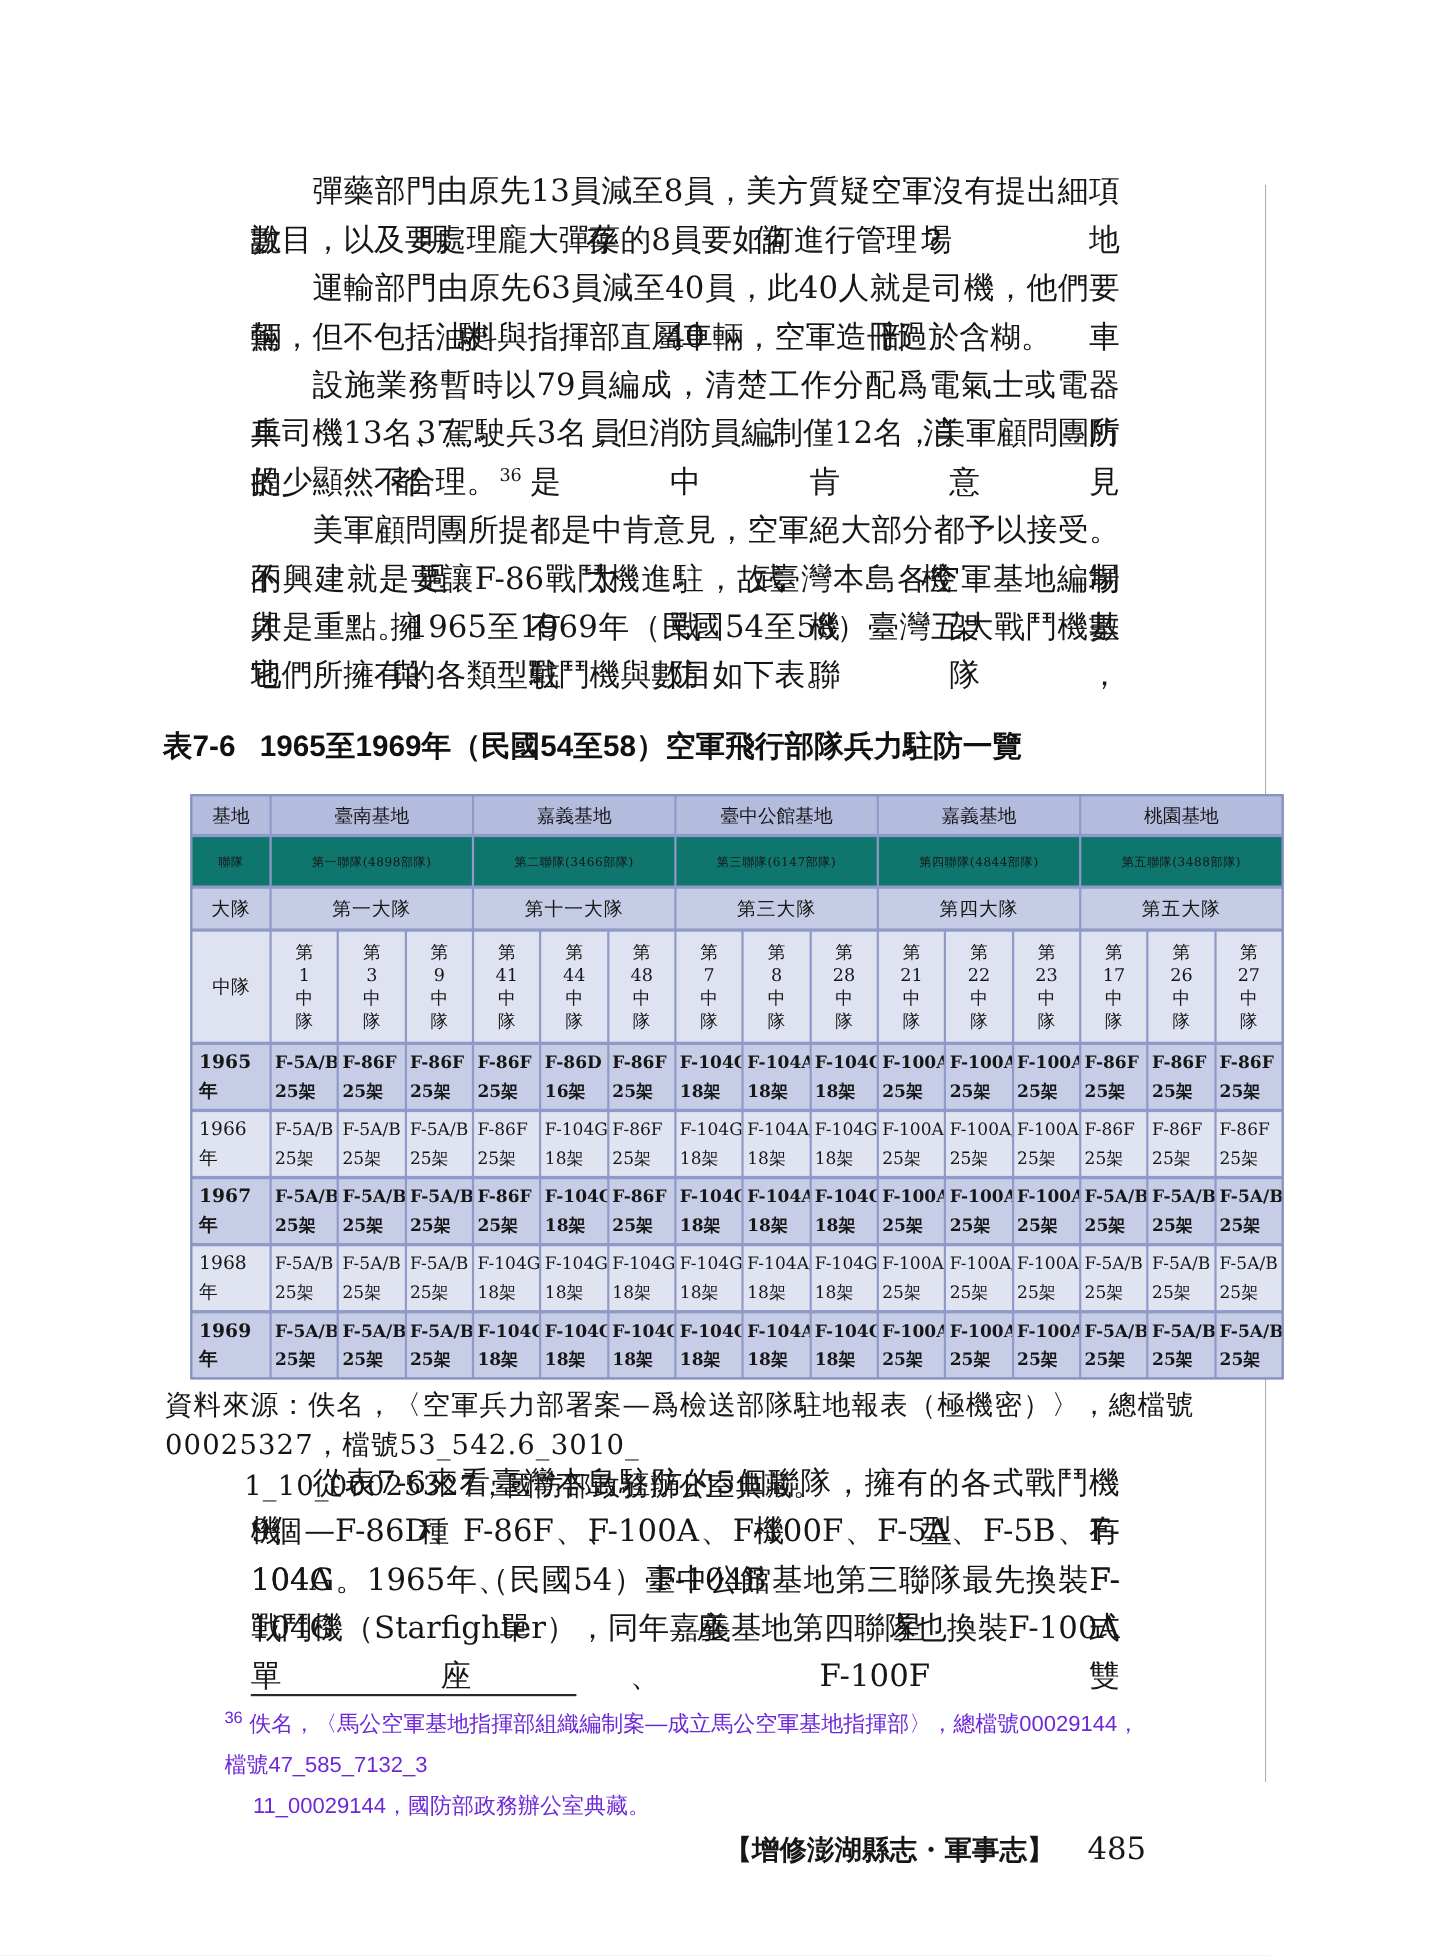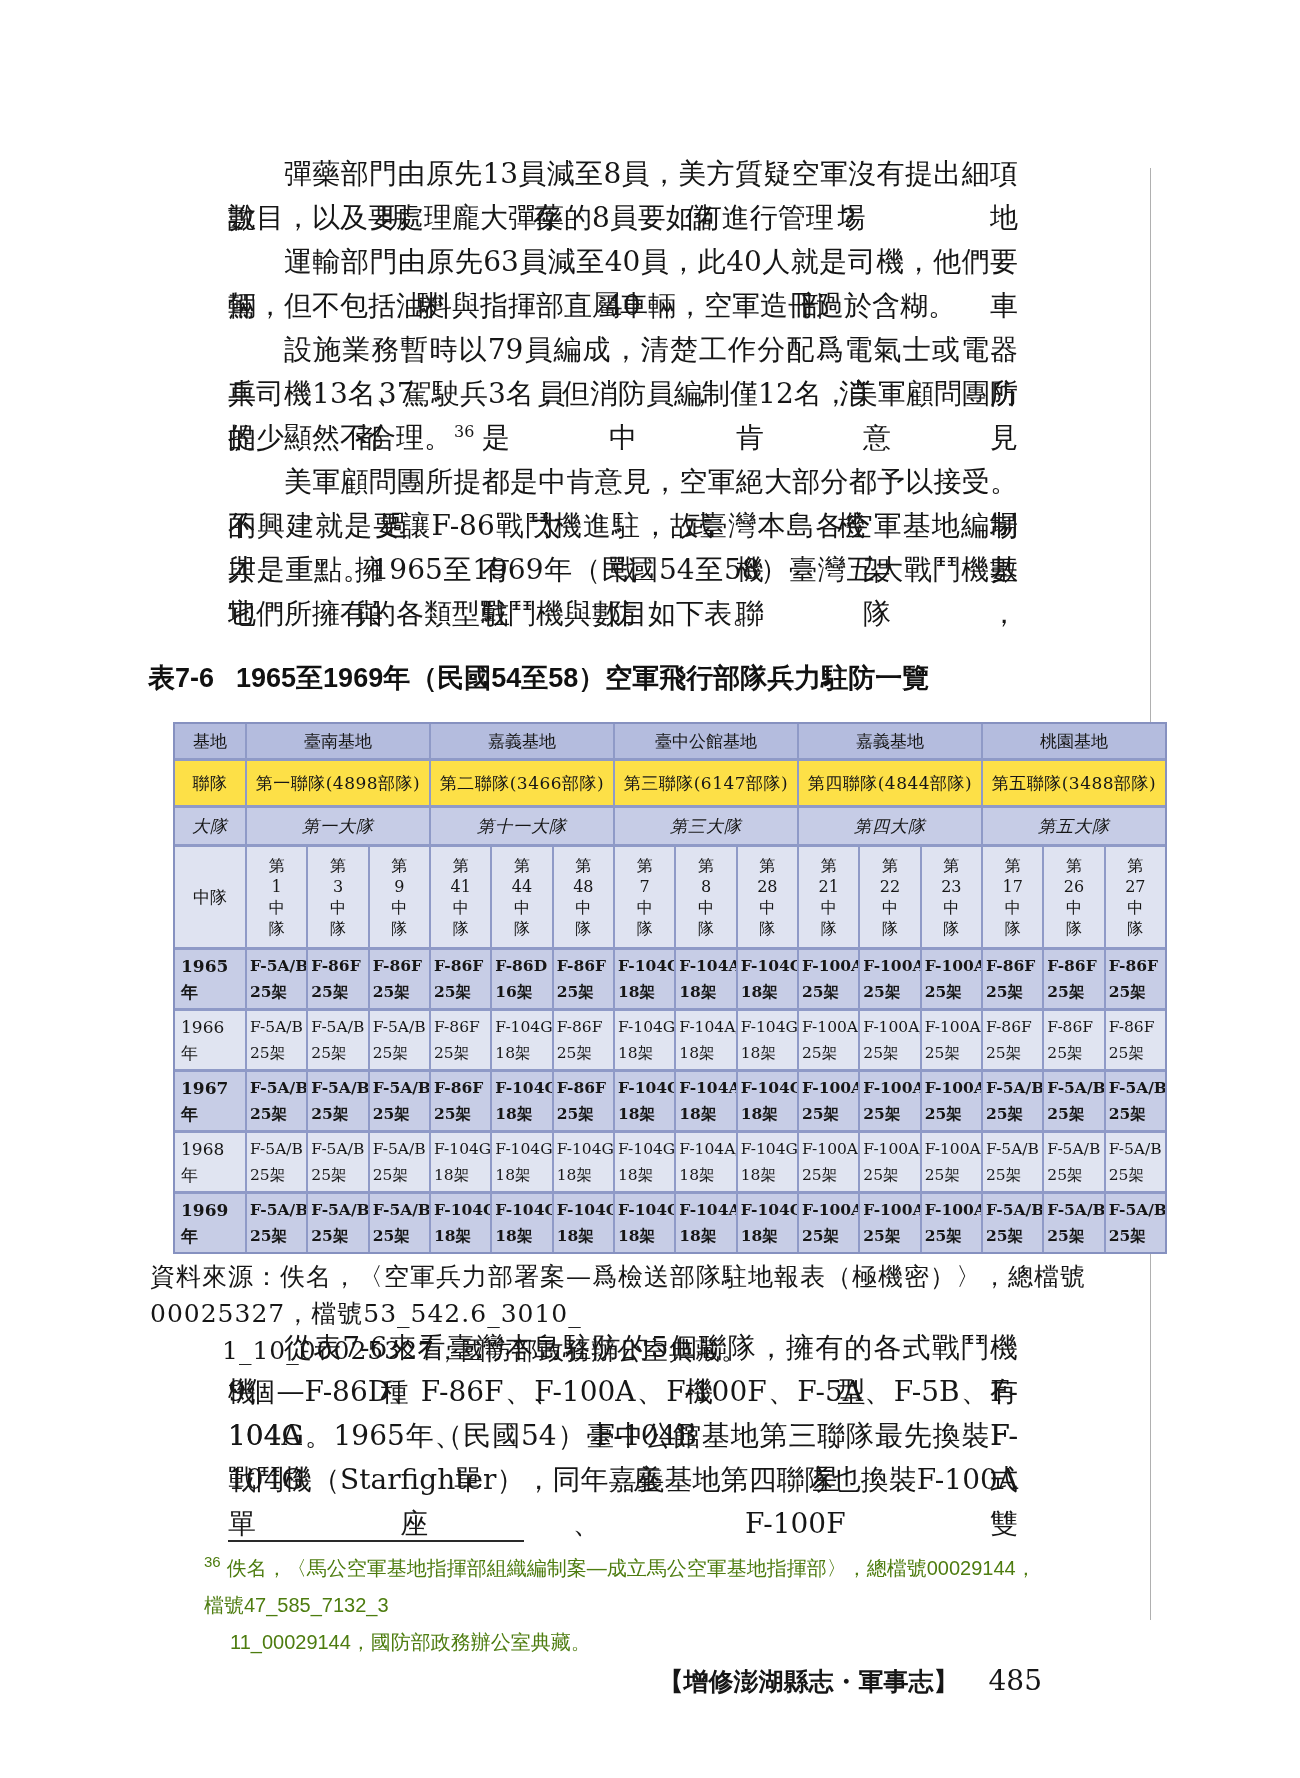--- a/index.html
+++ b/index.html
@@ -24,40 +24,40 @@
     font-family:"Liberation Sans","DejaVu Sans",sans-serif;font-weight:bold;font-size:27px;color:#111;}
 
   
   .drill{position:absolute;left:143px;top:722px;width:994px;
     display:grid;grid-template-columns:70px repeat(15,1fr);
     grid-template-rows:34px 44px 36px 100px repeat(5,58px);
     column-gap:2px;row-gap:3px;background:#8f9ac7;border:2px solid #8691c0;box-sizing:border-box;margin-left:30px;}
   .c{display:flex;align-items:center;justify-content:center;font-size:17px;overflow:hidden;}
   .span3{grid-column:span 3;}
   .r1{background:#b4bcde;}
-  .r2{background:#fde047;font-size:17px;letter-spacing:0.5px;}
-  .r3{background:#c6cce6;letter-spacing:1px;font-style:italic;}
+  .r2{background:#0f766e;font-size:11px;letter-spacing:0.5px;}
+  .r3{background:#c6cce6;letter-spacing:1px;}
   .r4{background:#dfe3f1;}
   .sq{flex-direction:column;line-height:21px;font-size:16px;}
   .shA{background:#c7cde6;font-weight:bold;}
   .shB{background:#e0e4f1;}
   .ycell{flex-direction:column;align-items:flex-start;justify-content:center;
     padding-left:3px;line-height:26px;font-size:15.5px;white-space:nowrap;}
   .ylab{flex-direction:column;align-items:flex-start;justify-content:center;
     padding-left:6px;line-height:26px;font-size:17px;}
 
   
   .source{position:absolute;left:150px;top:1258px;width:1010px;
     font-size:25px;line-height:37px;letter-spacing:1px;}
   .source .sline2{padding-left:72px;}
 
   
   .fnsep{position:absolute;left:228px;top:1540px;width:296px;height:2px;background:#2a2a2a;}
   .footnote{position:absolute;left:204px;top:1550px;width:840px;
-    font-family:"Liberation Sans","DejaVu Sans",sans-serif;font-size:20px;line-height:37px;color:#4d7c0f;}
+    font-family:"Liberation Sans","DejaVu Sans",sans-serif;font-size:20px;line-height:37px;color:#6d28d9;}
   .footnote sup{font-size:15px;vertical-align:super;margin-right:6px;line-height:0;}
   .footnote .fline2{padding-left:26px;}
 
   
   .pfooter{position:absolute;left:0;top:1664px;width:1042px;text-align:right;white-space:nowrap;}
   .pfooter .bt{font-weight:bold;font-size:25px;}
   .pfooter .pn{font-size:28px;margin-left:30px;}
 </style>
 </head>
 <body>

